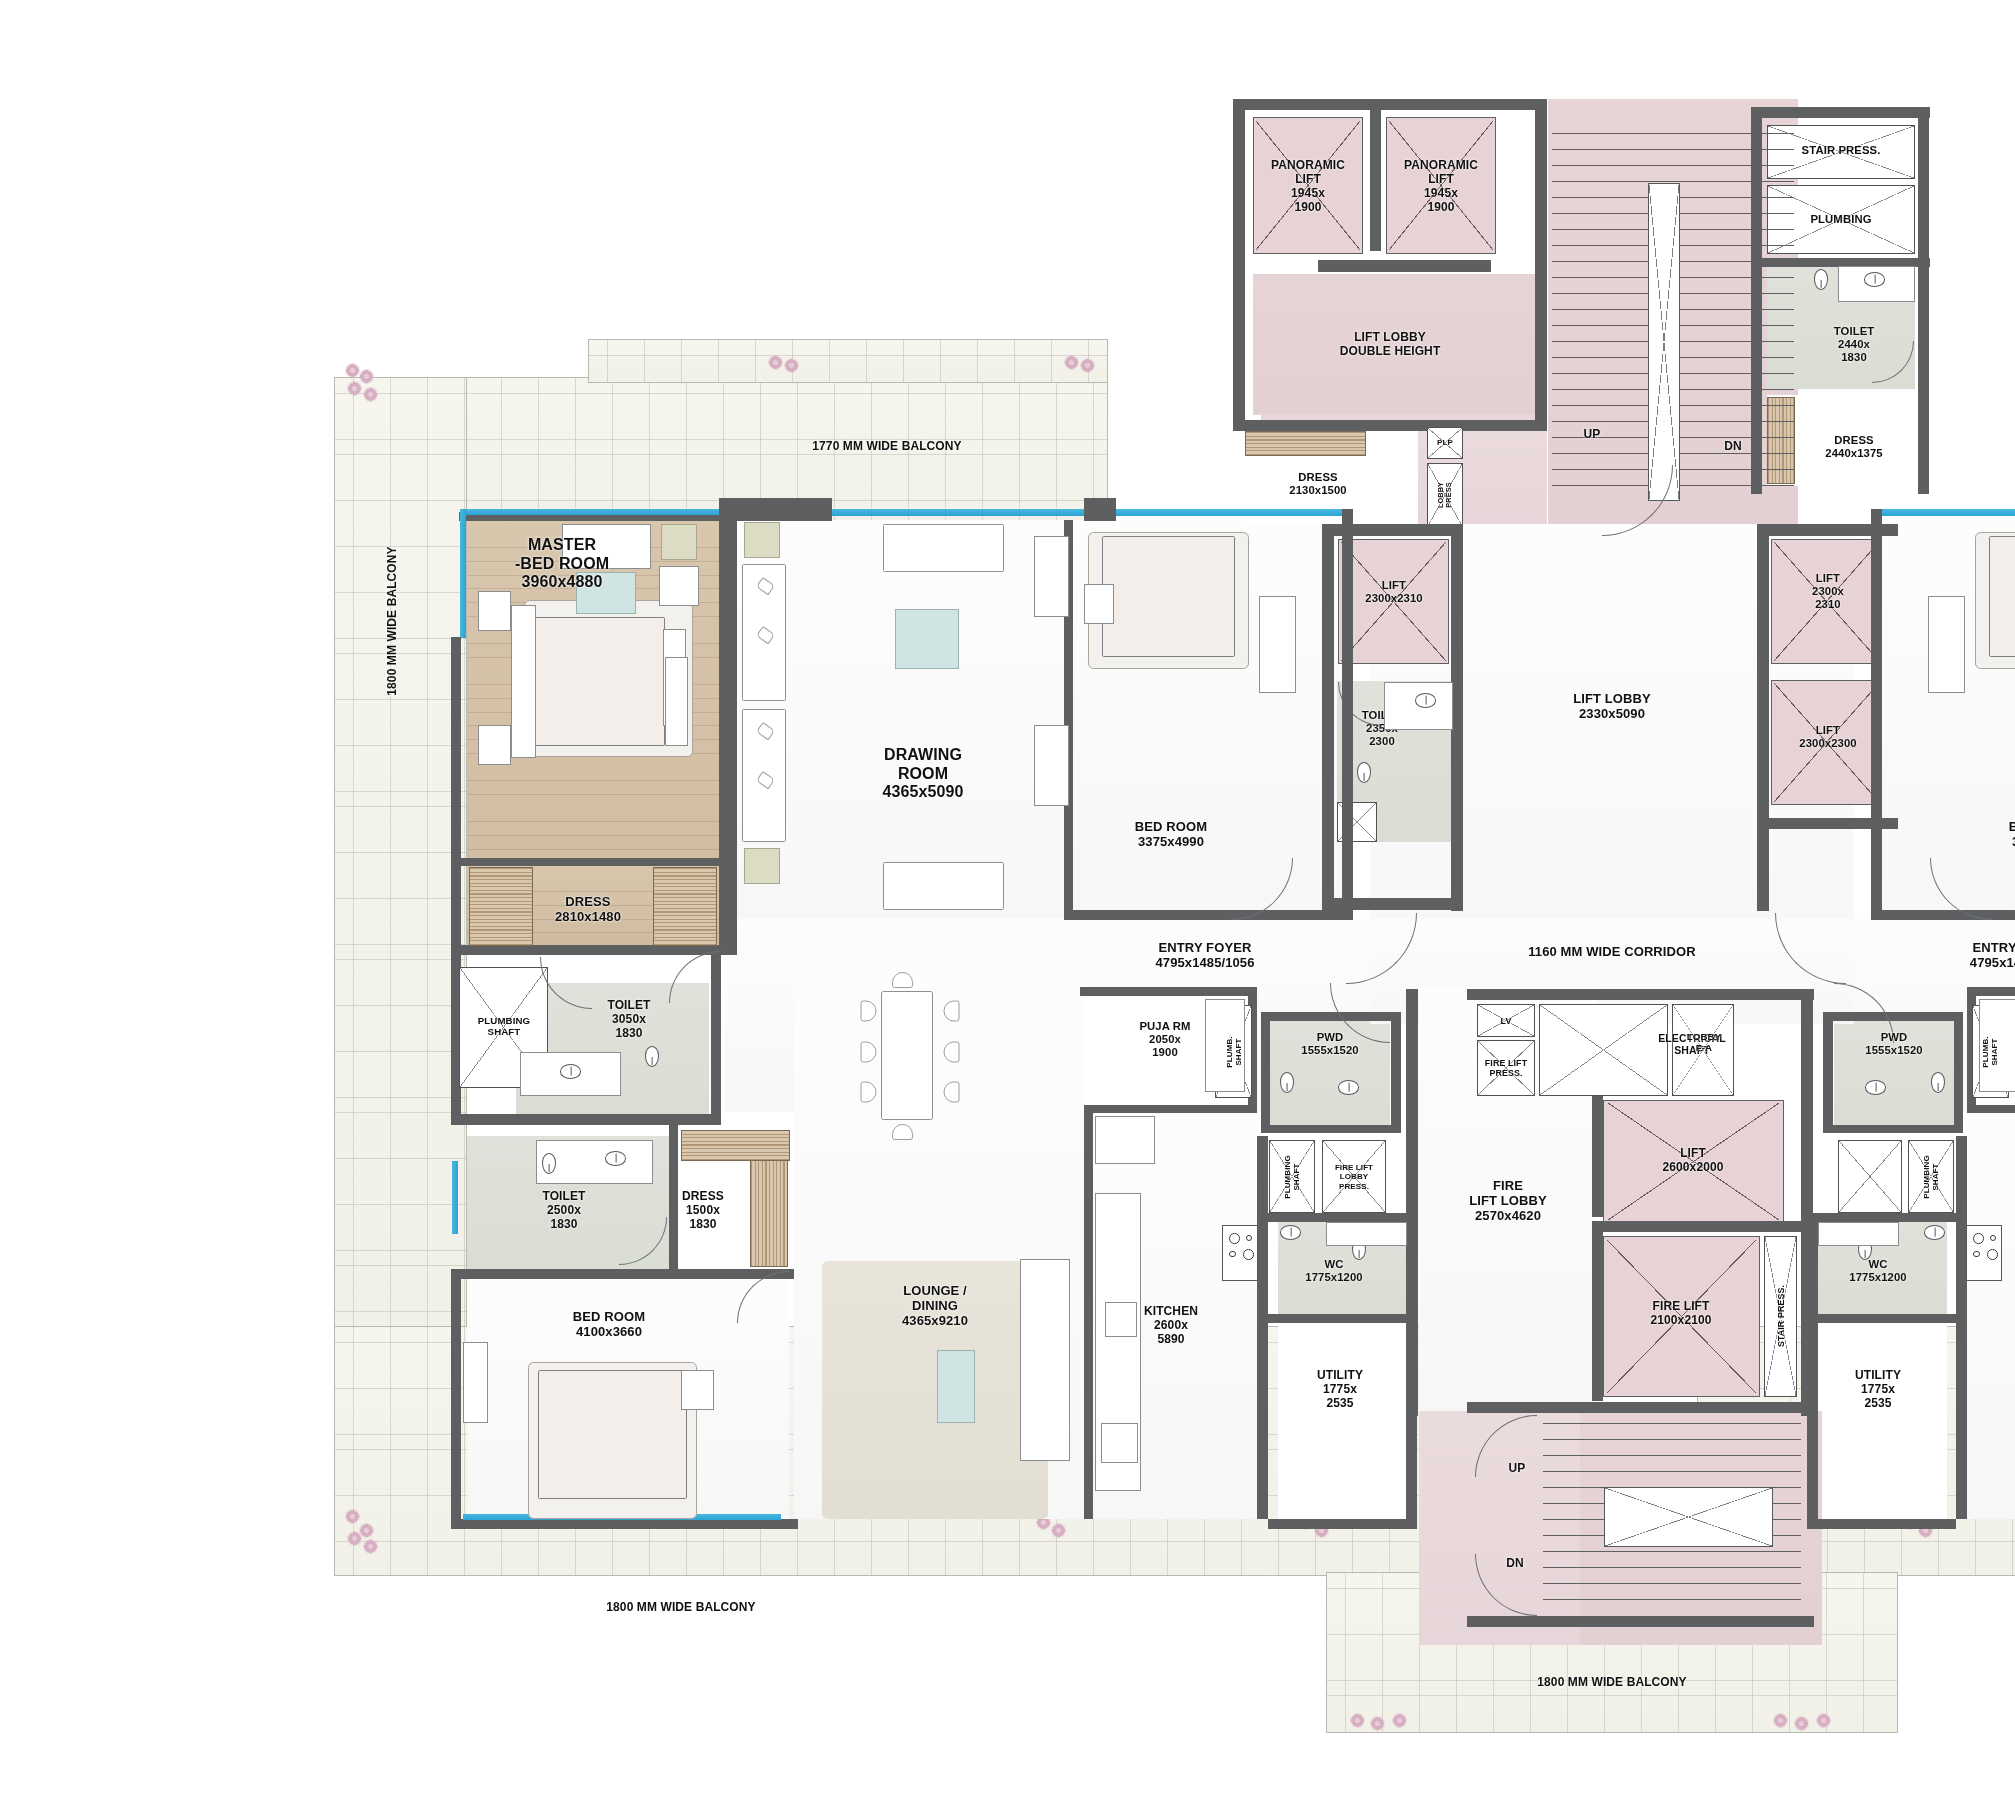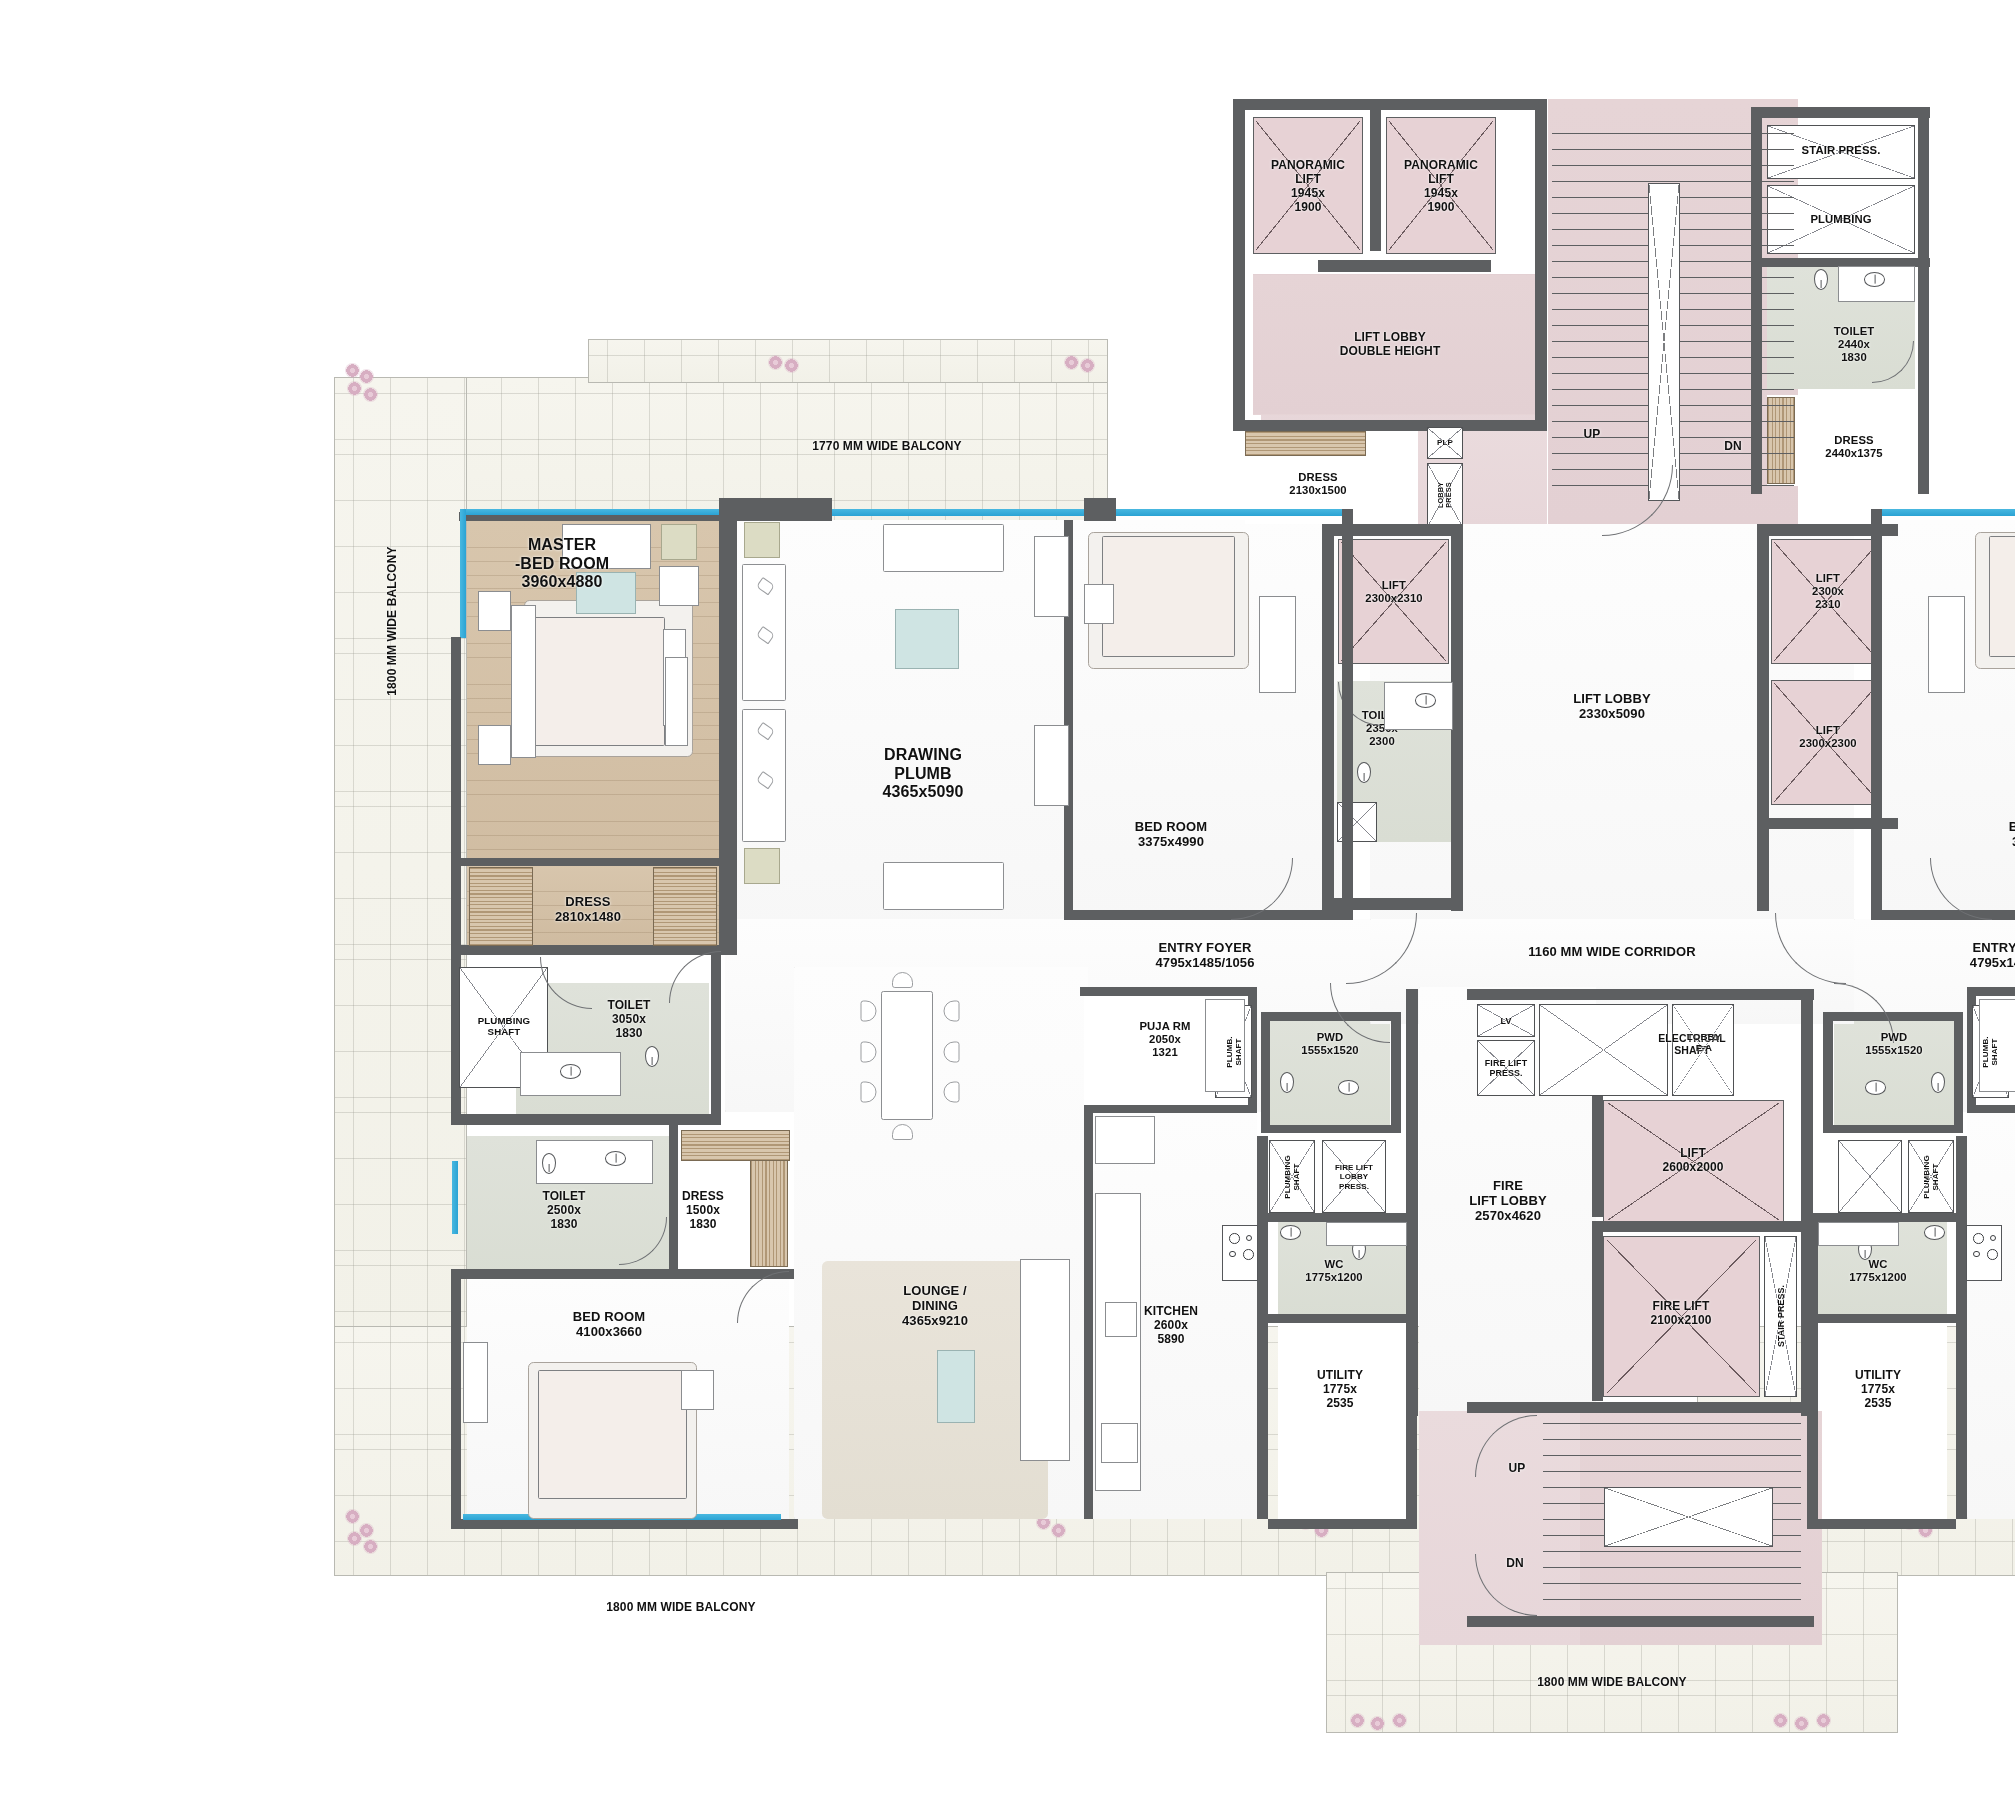--- a/index.html
+++ b/index.html
@@ -463,21 +463,21 @@
   <div class="cush" style="left:758px;top:725px;"></div>
     <div class="cush" style="left:758px;top:774px;"></div>
   <div class="sofa" style="left:883px;top:524px;width:121px;height:48px;"></div>
   <div class="sofa" style="left:883px;top:862px;width:121px;height:48px;"></div>
   <div class="plantbox" style="left:744px;top:522px;width:36px;height:36px;"></div>
   <div class="plantbox" style="left:744px;top:848px;width:36px;height:36px;"></div>
   <div class="tvpanel" style="left:895px;top:609px;width:64px;height:60px;"></div>
   <div class="fx" style="left:1034px;top:536px;width:35px;height:81px;"></div>
   <div class="fx" style="left:1034px;top:725px;width:35px;height:81px;"></div>
   <div class="lbl s34" style="left:923px;top:774px;">DRAWING
-PLUMB
+ROOM
 4365x5090</div>
 
   <div class="rug" style="left:1088px;top:532px;width:161px;height:137px;"></div>
   <div class="bed" style="left:1102px;top:536px;width:133px;height:121px;"></div>
   <div class="fx" style="left:1084px;top:584px;width:30px;height:40px;"></div>
   <div class="fx" style="left:1259px;top:596px;width:37px;height:97px;"></div>
   <div class="door" style="left:1231px;top:858px;width:62px;height:62px;"></div>
 
   <div class="ctop" style="left:520px;top:1052px;width:101px;height:44px;"></div>
   <div class="basin" style="left:560px;top:1064px;"></div>
@@ -568,21 +568,21 @@
   <div class="lbl s30" style="left:703px;top:1211px;">DRESS
 1500x
 1830</div>
   <div class="lbl s32" style="left:609px;top:1324px;">BED ROOM
 4100x3660</div>
   <div class="lbl s32" style="left:935px;top:1306px;">LOUNGE /
 DINING
 4365x9210</div>
   <div class="lbl s28" style="left:1165px;top:1040px;">PUJA RM
 2050x
-1321</div>
+1900</div>
   <div class="lbl s20 rot90" style="left:1234px;top:1052px;">PLUMB.
 SHAFT</div>
   <div class="lbl s28" style="left:1330px;top:1044px;">PWD
 1555x1520</div>
   <div class="lbl s20 rot90" style="left:1292px;top:1177px;">PLUMBING
 SHAFT</div>
   <div class="lbl s20" style="left:1354px;top:1177px;">FIRE LIFT
 LOBBY
 PRESS.</div>
   <div class="lbl s30" style="left:1171px;top:1326px;">KITCHEN

